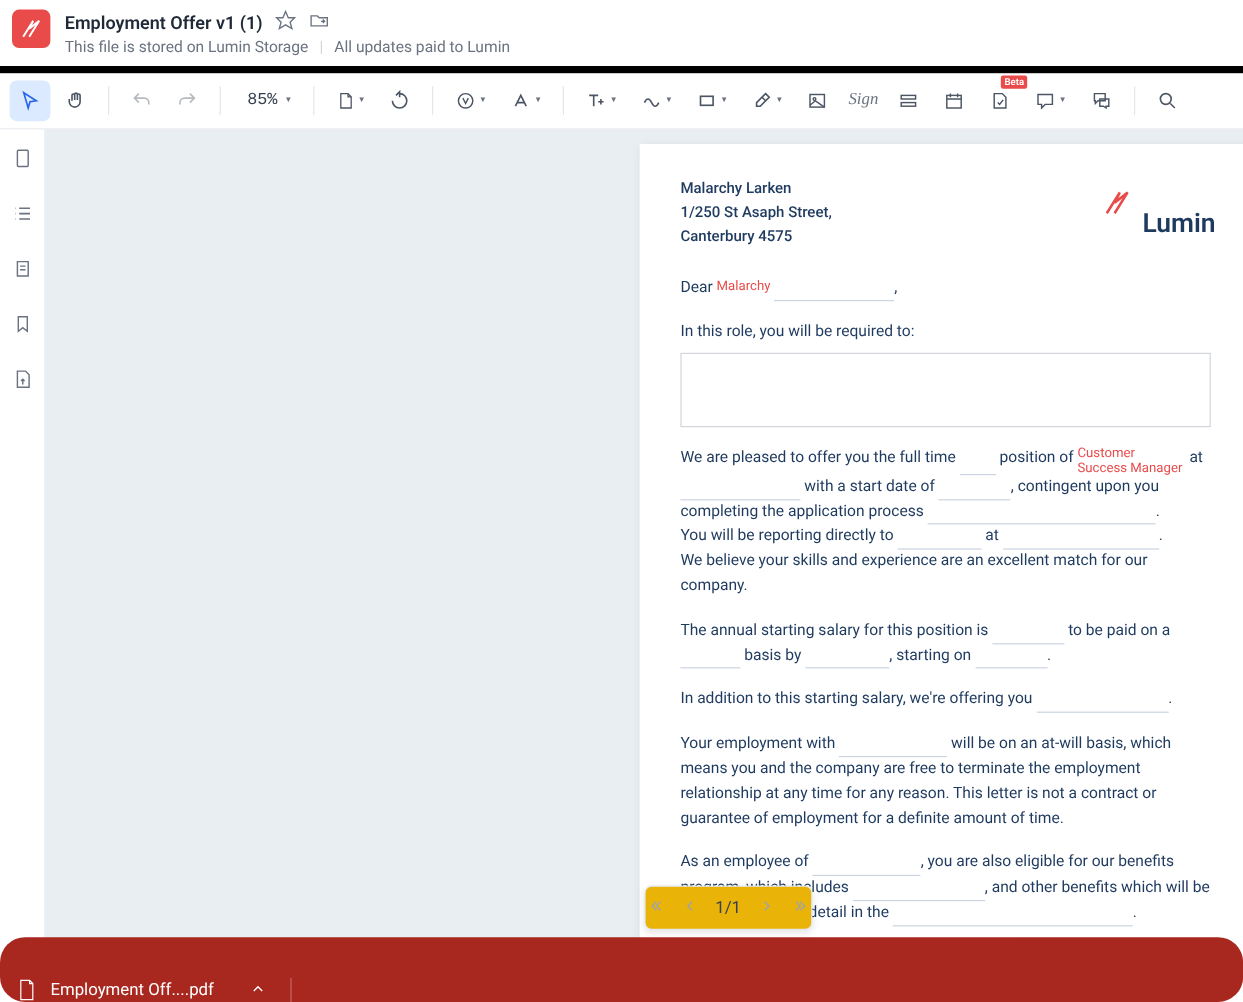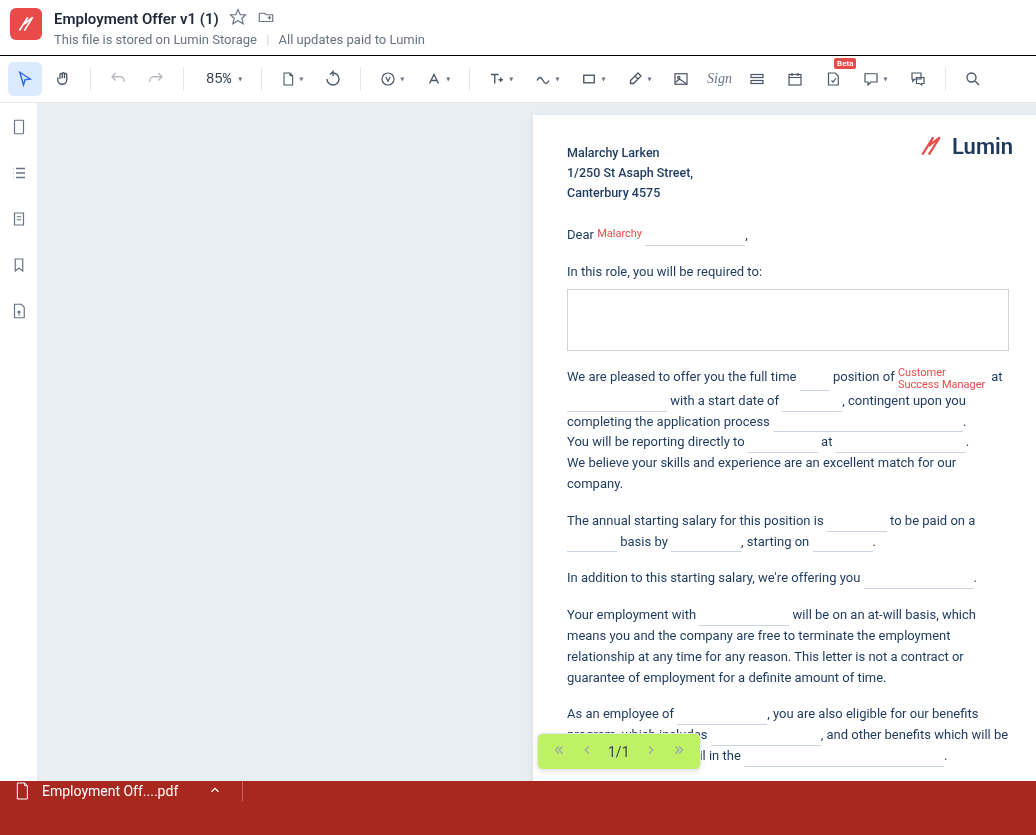--- a/index.html
+++ b/index.html
@@ -1,18 +1,18 @@
 <!DOCTYPE html>
 <html><head>
 <meta charset="utf-8">
 <style>
 * { box-sizing: border-box; margin: 0; padding: 0; }
 body { font-family: -apple-system, BlinkMacSystemFont, "Segoe UI", Roboto, sans-serif; width: 1036px; height: 835px; overflow: hidden; background: #fff; position: relative; }
 
-.header { display: flex; align-items: flex-start; padding: 8px 10px; border-bottom: 1px solid #000000; gap: 12px; }
+.header { display: flex; align-items: flex-start; padding: 8px 10px; border-bottom: 6px solid #000000; gap: 12px; }
 .app-logo { width: 32px; height: 32px; background: #e94b4b; border-radius: 6px; display: flex; align-items: center; justify-content: center; color: #fff; }
 .title-block { display: flex; flex-direction: column; gap: 2px; }
 .title-row { display: flex; align-items: center; gap: 10px; }
 .doc-title { font-size: 15px; font-weight: 600; color: #1f2937; }
 .title-icon { color: #6b7280; cursor: pointer; }
 .subtitle { font-size: 13px; color: #6b7280; }
 .subtitle .sep { margin: 0 6px; color: #d1d5db; }
 
 .toolbar { display: flex; align-items: center; padding: 6px 8px; gap: 4px; border-bottom: 1px solid #e5e7eb; }
 .tool-btn { width: 34px; height: 34px; border-radius: 6px; display: flex; align-items: center; justify-content: center; cursor: pointer; color: #4b5563; position: relative; }
@@ -26,35 +26,35 @@
 
 .main { display: flex; height: calc(835px - 54px - 48px - 54px); }
 .sidebar { width: 38px; background: #fff; display: flex; flex-direction: column; align-items: center; padding-top: 12px; gap: 22px; border-right: 1px solid #e5e7eb; }
 .side-btn { width: 24px; height: 24px; display: flex; align-items: center; justify-content: center; color: #6b7280; cursor: pointer; }
 
 .canvas { flex: 1; background: #e8eef2; position: relative; overflow: hidden; }
 .page-wrapper { position: absolute; left: 495px; top: 12px; width: 510px; background: #fff; padding: 28px 34px; box-shadow: 0 2px 8px rgba(0,0,0,0.08); }
 .bookmark-icon { position: absolute; top: 12px; right: 30px; color: #9ca3af; cursor: pointer; }
 .lumin-brand { position: absolute; top: 18px; right: 30px; display: flex; align-items: center; gap: 8px; }
 .lumin-brand svg { width: 26px; height: 26px; }
-.lumin-brand-text { font-size: 22px; font-weight: 600; color: #1e3a5f; }
+.lumin-brand-text { font-size: 22px; font-weight: 600; color: #1e3a5f; margin-top: 36px; }
 
 .doc-body { font-size: 13px; color: #1e3a5f; line-height: 1.6; }
 .addr { margin-bottom: 22px; }
 .addr-line { font-size: 12.5px; font-weight: 500; }
 .para { margin-bottom: 16px; }
 .fill-red { color: #e94b4b; font-size: 11px; display: inline-block; vertical-align: top; }
 .fill-blank { display: inline-block; border-bottom: 1px solid #cbd5e1; min-width: 60px; height: 16px; vertical-align: bottom; }
 .role-box { border: 1px solid #d1d5db; height: 62px; width: 100%; margin-top: 6px; }
 
-.pagenav { position: absolute; bottom: 12px; left: 50%; transform: translateX(0); background: #bef264; border: 1px solid #e5e7eb; border-radius: 6px; display: flex; align-items: center; padding: 8px 14px; gap: 14px; box-shadow: 0 2px 6px rgba(0,0,0,0.1); }
+.pagenav { position: absolute; bottom: 12px; left: 50%; transform: translateX(0); background: #eab308; border: 1px solid #e5e7eb; border-radius: 6px; display: flex; align-items: center; padding: 8px 2px; gap: 14px; box-shadow: 0 2px 6px rgba(0,0,0,0.1); }
 .pagenav-btn { color: #9ca3af; cursor: pointer; }
 .pagenav-text { font-size: 14px; color: #374151; }
 
-.dl-bar { position: absolute; bottom: 0; left: 0; right: 0; height: 54px; background: #a8281f; display: flex; align-items: flex-start; padding: 0 14px; color: #fff; }
+.dl-bar { position: absolute; bottom: 0; left: 0; right: 0; height: 54px; background: #a8281f; display: flex; align-items: flex-end; padding: 0 14px; color: #fff; border-radius: 21px; }
 .dl-item { display: flex; align-items: center; gap: 12px; padding-right: 20px; border-right: 1px solid rgba(255,255,255,0.3); }
 .dl-file-icon { width: 16px; height: 20px; }
 .dl-name { font-size: 14px; }
 .dl-chevron { margin-left: 18px; cursor: pointer; }
 </style>
 </head>
 <body>
 
 <div class="header">
   <div class="app-logo">

